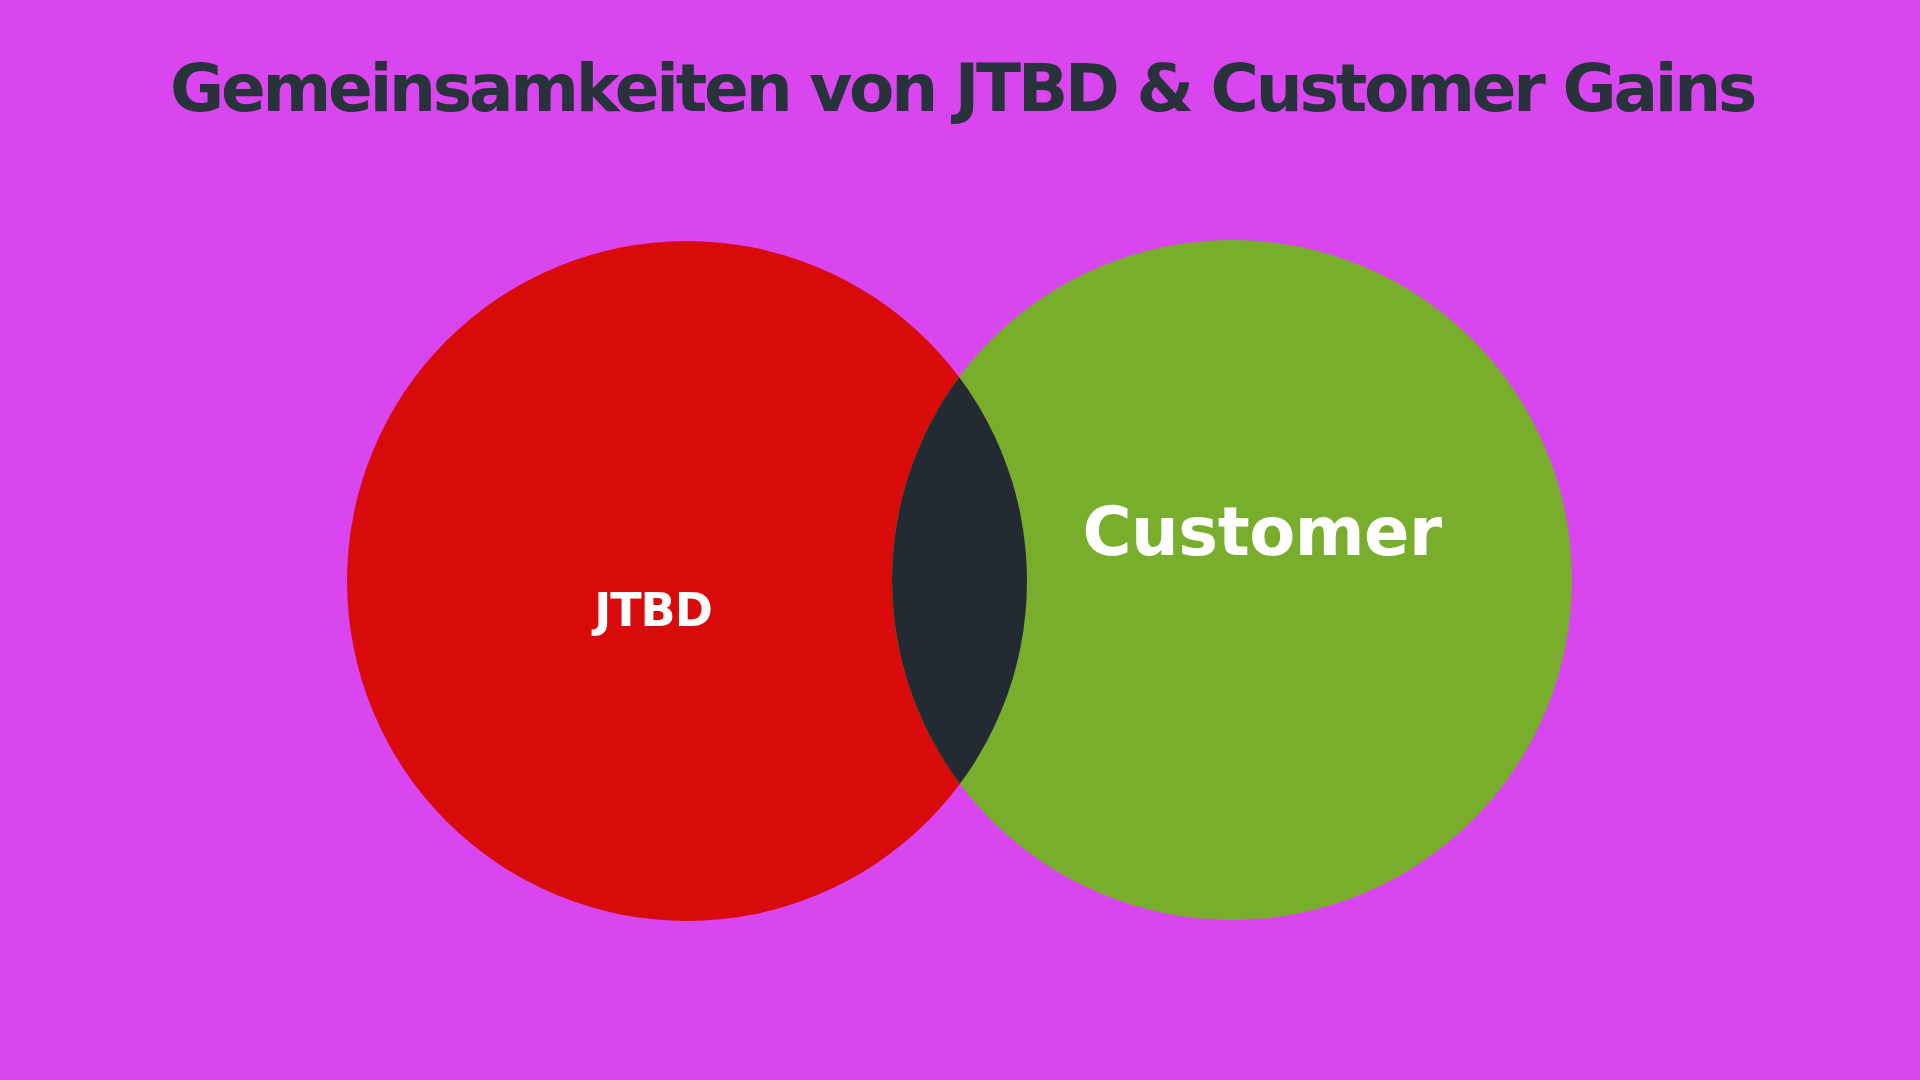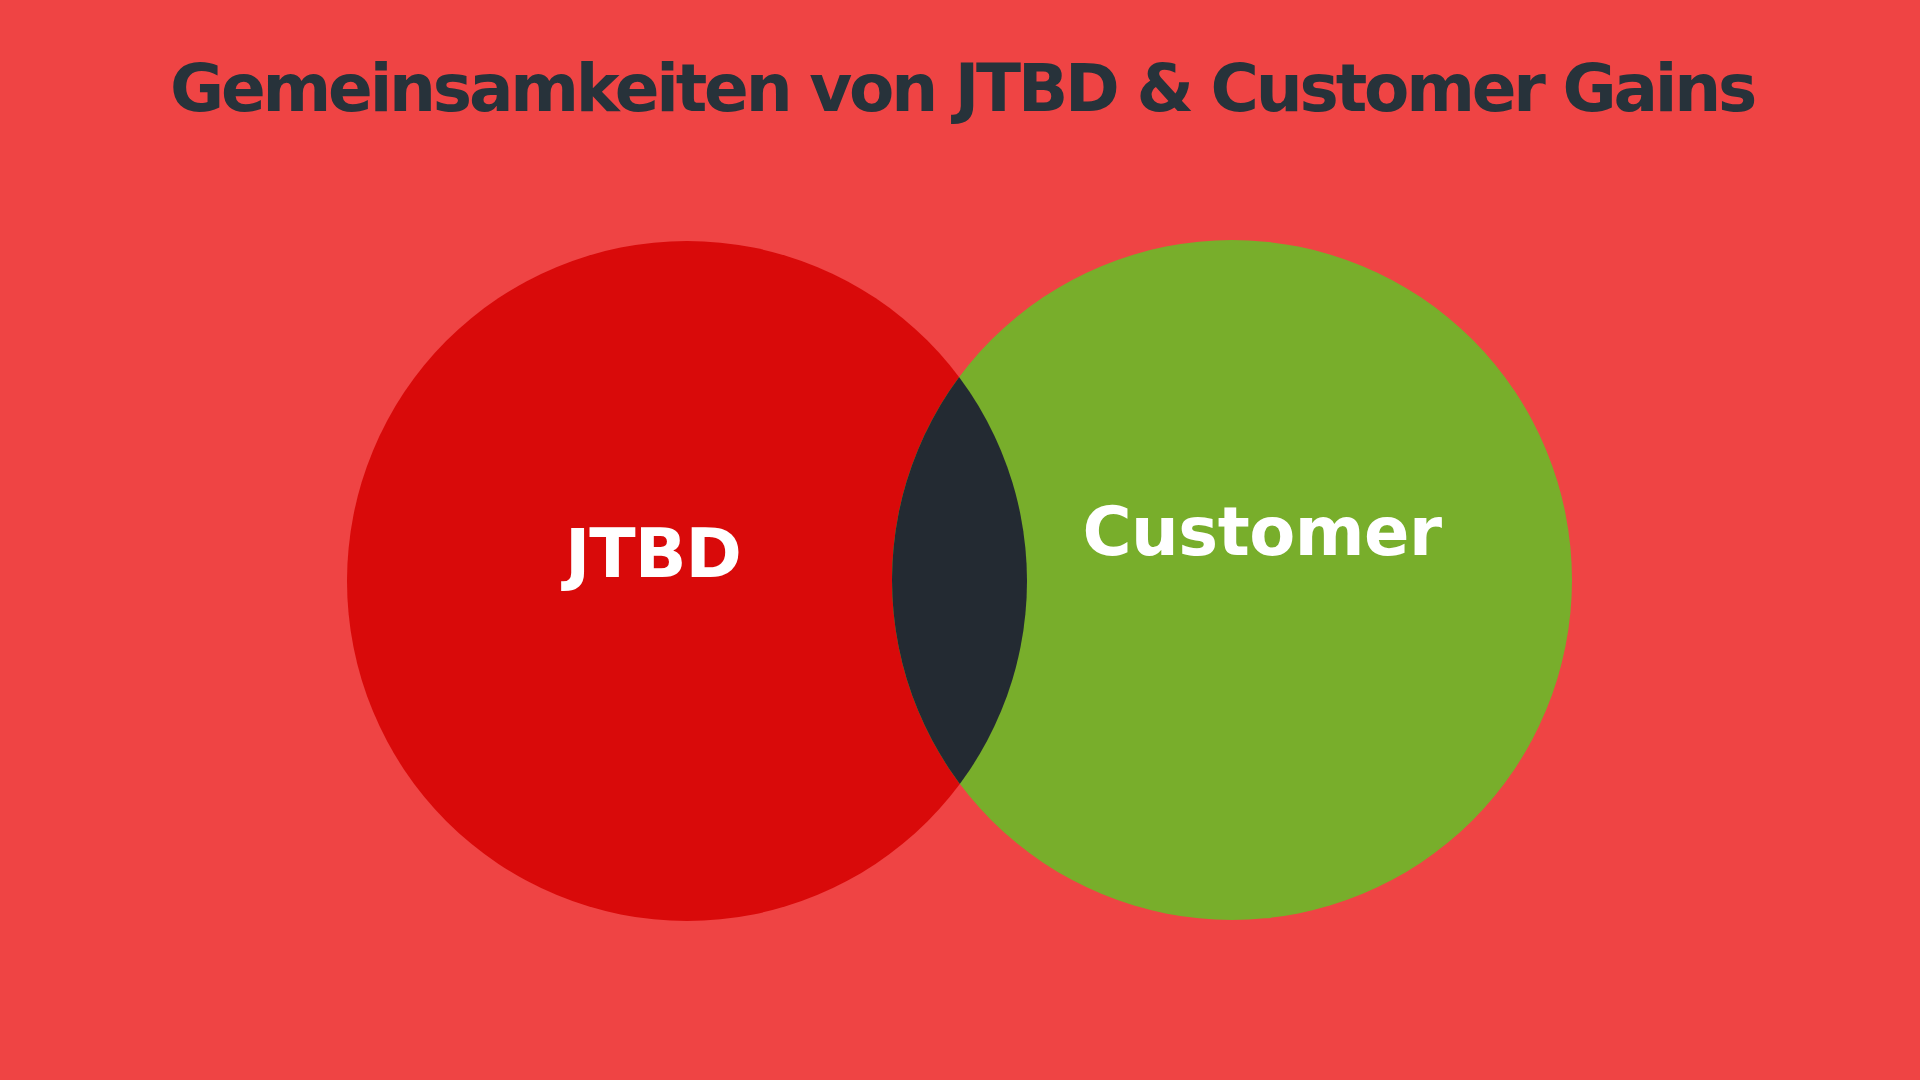--- a/index.html
+++ b/index.html
@@ -7,21 +7,21 @@
       padding: 0;
       width: 1920px;
       height: 1080px;
       background: #ffffff;
       overflow: hidden;
     }
     .stage {
       position: relative;
       width: 1920px;
       height: 1080px;
-      background: #ef4444;
+      background: #d946ef;
     }
     .title {
       position: absolute;
       left: 0;
       top: 44px;
       width: 1924px;
       text-align: center;
       font-family: "DejaVu Sans", sans-serif;
       font-weight: bold;
       font-size: 66px;
@@ -38,23 +38,23 @@
     .label {
       position: absolute;
       font-family: "DejaVu Sans", sans-serif;
       font-weight: bold;
       color: #ffffff;
       text-align: center;
       white-space: nowrap;
     }
     .label-left {
       left: 553px;
-      top: 512px;
+      top: 568px;
       width: 200px;
-      font-size: 68px;
+      font-size: 46px;
       line-height: 84px;
       letter-spacing: -1px;
     }
     .label-right {
       left: 1072px;
       top: 492px;
       width: 380px;
       font-size: 67px;
       line-height: 80px;
       letter-spacing: -0.5px;

